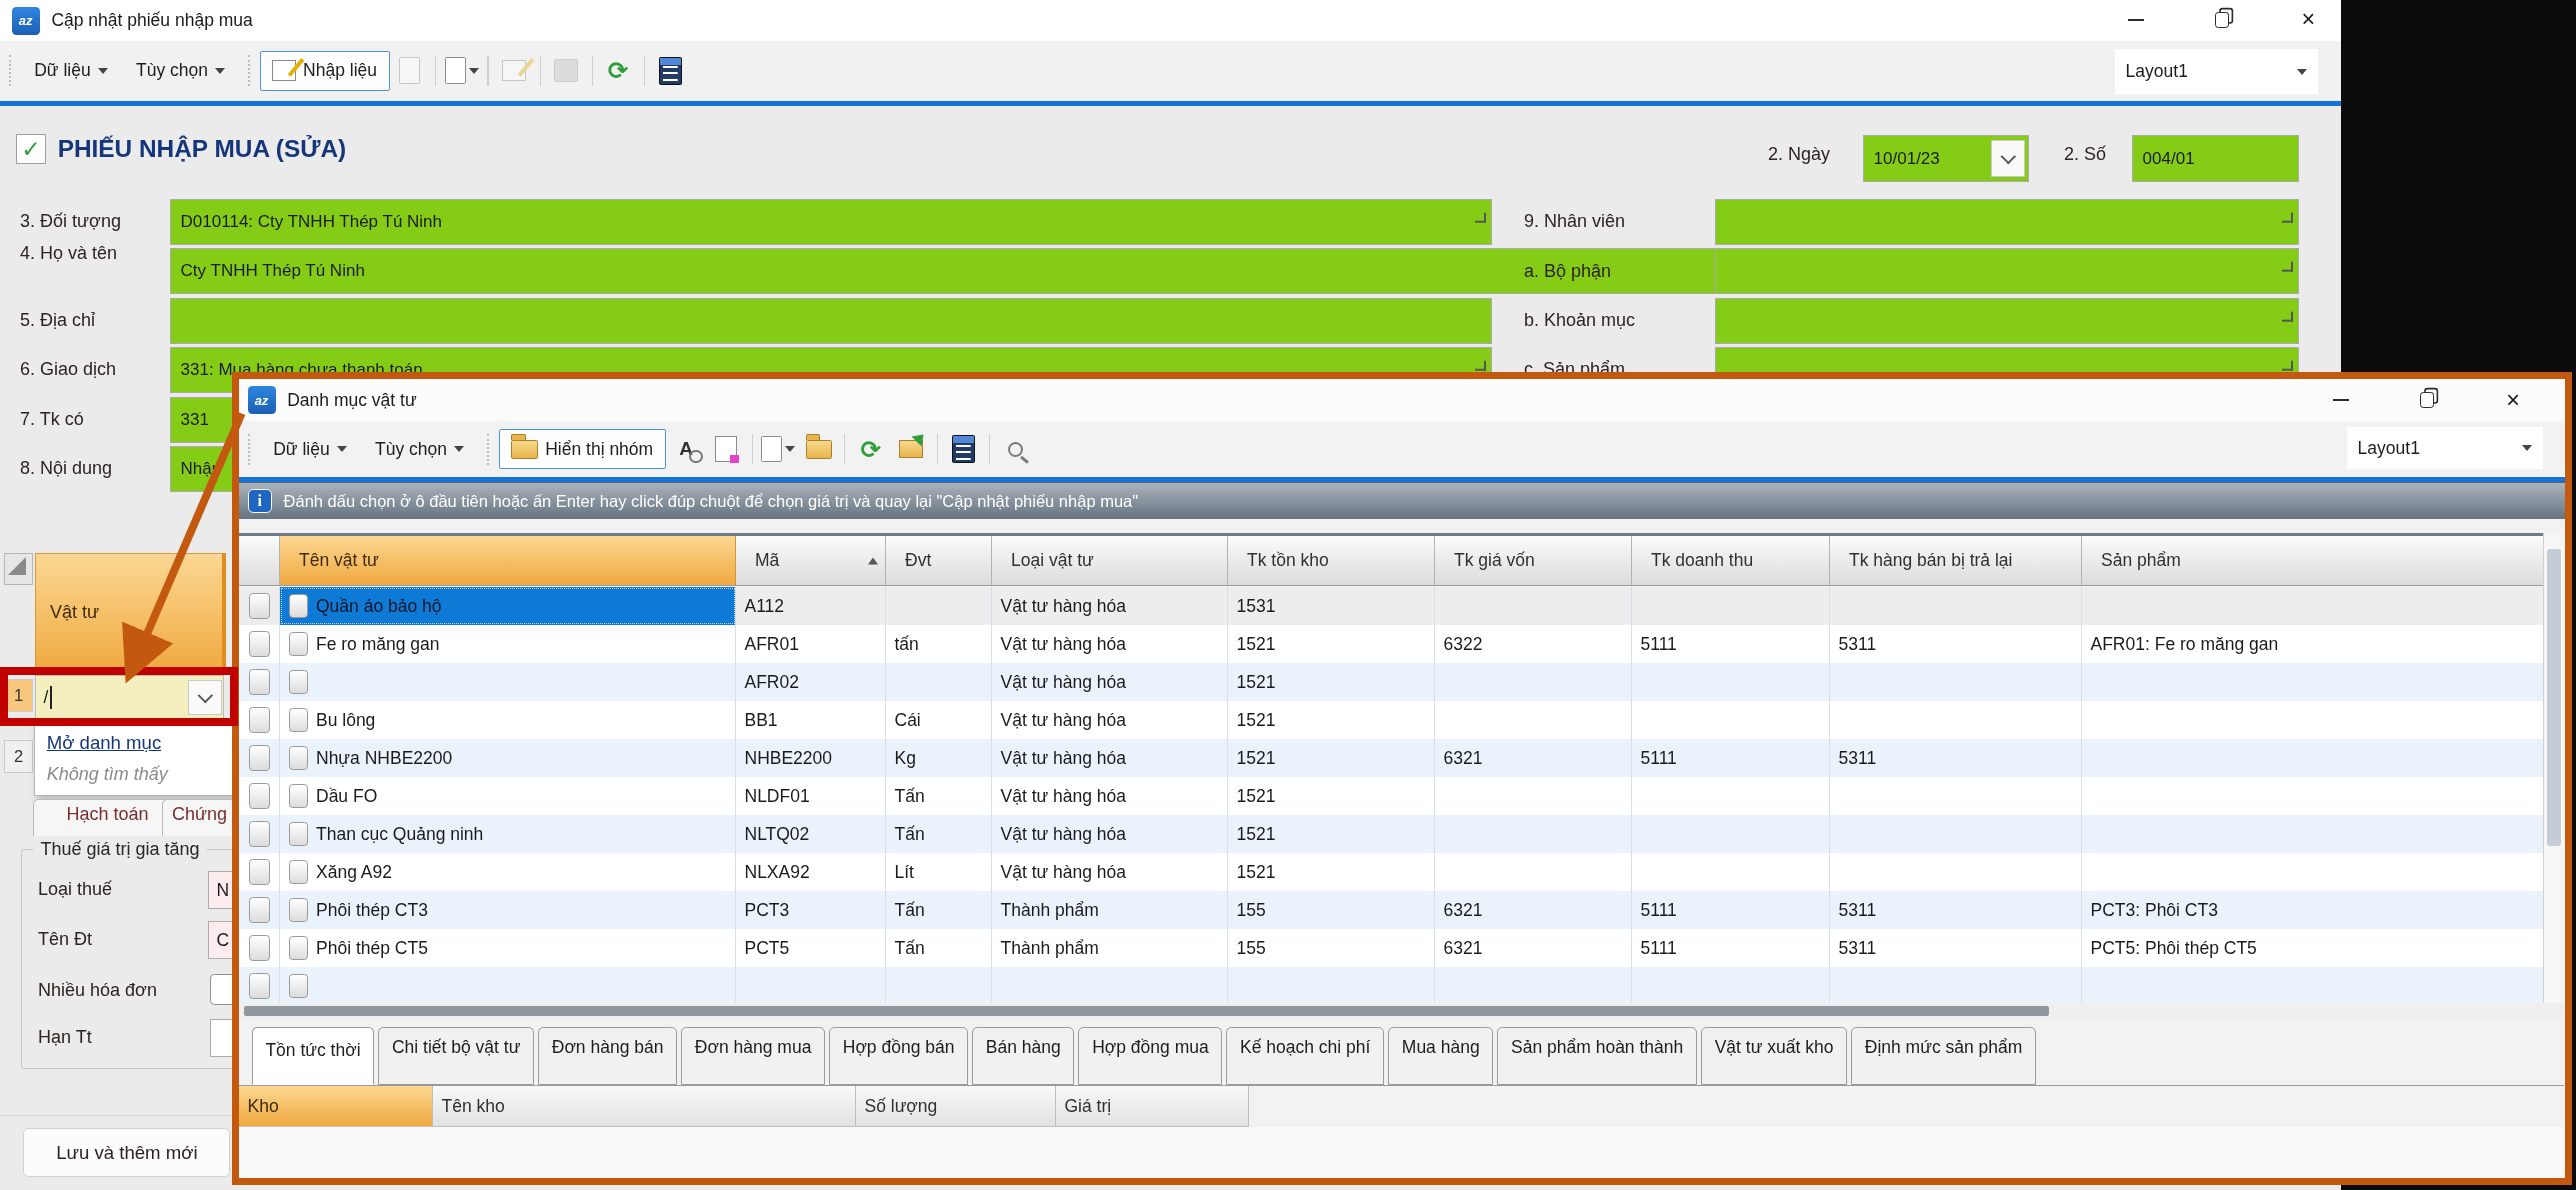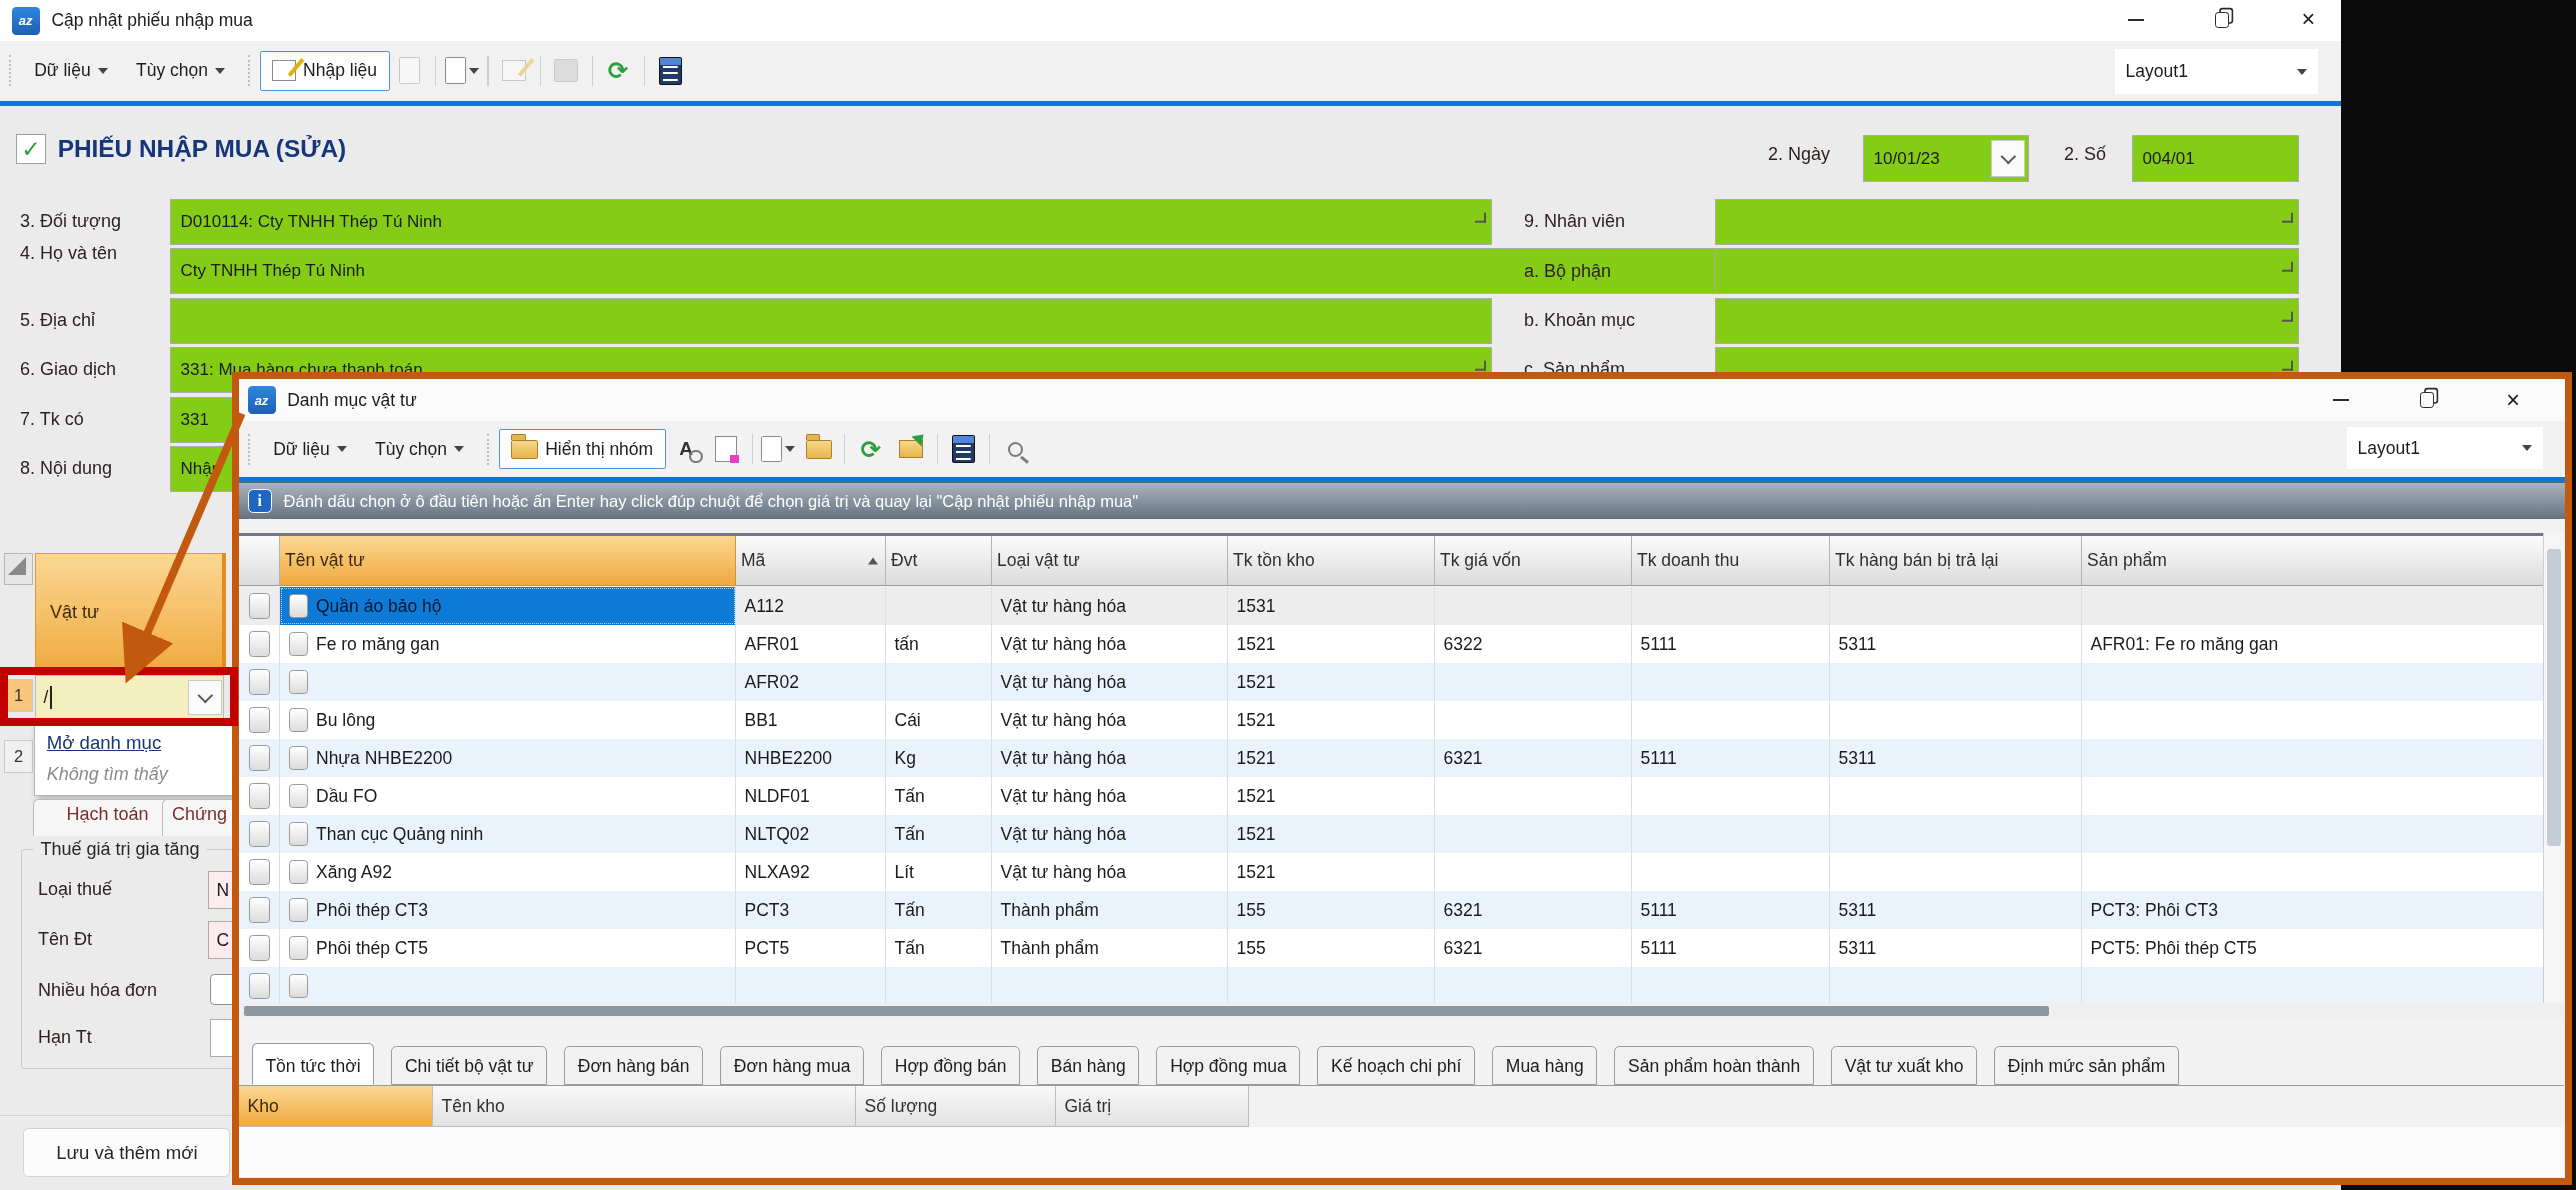--- a/index.html
+++ b/index.html
@@ -68,21 +68,21 @@
   .savebtn{position:absolute;background:#fcfcfc;border:1.1px solid #d2d2d2;border-radius:5.3px;font-size:18.6px;color:#2f2222;display:flex;align-items:center;justify-content:center}
   .hr{position:absolute;height:1.1px;background:#d4d4d4}
   
   .dialog{position:absolute;left:232px;top:372px;width:2340px;height:813px;border:7.4px solid #c3590f;background:#f2f2f2;overflow:hidden}
   .dlg-inner{position:absolute;left:0;top:0;right:0;bottom:0}
   .infobar{position:absolute;left:0;right:0;background:linear-gradient(#a9b3bd,#66737f);display:flex;align-items:center;border-top:1.1px solid #5a6570}
   .infoicon{width:24.4px;height:24.4px;margin-left:8.5px;background:#1e66c1;border:1.6px solid #fff;border-radius:5.3px;color:#fff;font-size:16px;font-weight:bold;font-family:"Liberation Serif",serif;display:flex;align-items:center;justify-content:center}
   .infotext{margin-left:11.7px;color:#fff;font-size:16.5px}
   
   .thead{position:absolute;display:flex;border-top:3.2px solid #6e7a85;border-bottom:1.1px solid #9a9a9a}
-  .th{background:linear-gradient(#fbfbfb,#dcdcdc);border-right:1.1px solid #b3b3b3;font-size:17.5px;color:#303030;display:flex;align-items:center;padding-left:5px;position:relative}
+  .th{background:linear-gradient(#fbfbfb,#dcdcdc);border-right:1.1px solid #b3b3b3;font-size:17.5px;color:#303030;display:flex;align-items:center;padding-left:19px;position:relative}
   .th.orange{background:linear-gradient(#fbd793,#f0a93e);color:#3e2a0c;border-right:1.1px solid #cf9737}
   .sortup{position:absolute;right:7.4px;top:50%;transform:translateY(-50%);width:0;height:0;border-left:5.8px solid transparent;border-right:5.8px solid transparent;border-bottom:7.4px solid #555}
   .rows{position:absolute;overflow:hidden}
   .trow{display:flex;height:38px;background:#fff}
   .trow.alt{background:#eaf2fb}
   .td{border-right:0.5px solid #d9dfe7;font-size:17.5px;color:#1b1b1b;display:flex;align-items:center;padding-left:8.5px;overflow:hidden;white-space:nowrap}
   .trow.cur .td{background:#ededed}
   .trow.cur .td.namecell{background:#0e7ad6;color:#0f172a;outline:1.6px dotted #b9d7f2;outline-offset:-2.1px}
   .cb{flex:0 0 auto;width:21px;height:25.5px;border:1.6px solid #9a9a9a;border-radius:3.7px;background:linear-gradient(#ffffff,#dcdcdc)}
   .cb.inner{width:19px;height:23.4px;margin-right:8.5px}
@@ -94,21 +94,21 @@
   .c-tkton{flex:0 0 207px}
   .c-tkvon{flex:0 0 197px}
   .c-tkdt{flex:0 0 198px}
   .c-tktl{flex:0 0 252px}
   .c-sp{flex:1 1 auto;border-right:none}
   .vscroll{position:absolute;background:#f6f6f6;border-left:1.1px solid #d0d0d0}
   .vthumb{position:absolute;left:3.2px;right:3.2px;background:#c5ccd6;border-radius:3.2px}
   .hscroll{position:absolute;background:#efefef}
   .hthumb{position:absolute;top:2.7px;height:10.6px;background:#8f979e;border-radius:2.1px}
   
-  .dtabs{position:absolute;display:flex;align-items:flex-end;gap:17px}
+  .dtabs{position:absolute;display:flex;gap:4px}
   .dtab{background:#f1f1f1;border:1.1px solid #9a9a9a;border-radius:5.3px 5.3px 0 0;font-size:17.5px;color:#1d1d1d;padding:8.5px 12.7px 7.4px;white-space:nowrap}
   .dtab.active{background:#fff;padding-top:11.7px;border-bottom:1.1px solid #fff;font-weight:normal}
   .tabline{position:absolute;height:1.1px;background:#9a9a9a}
   .subhead{position:absolute;display:flex}
   .sh{background:linear-gradient(#f8f8f8,#e2e2e2);border-right:1.1px solid #bdbdbd;border-bottom:1.1px solid #bdbdbd;font-size:17.5px;color:#303030;display:flex;align-items:center;padding-left:8.5px}
   .sh.orange{background:linear-gradient(#fbd793,#f0a93e);color:#3e2a0c}
   .dlgbody{position:absolute;background:#fafafa}
   
   .redbox{position:absolute;border:8.5px solid #c10000;background:transparent;z-index:60}
   .annsvg{position:absolute;z-index:70}

